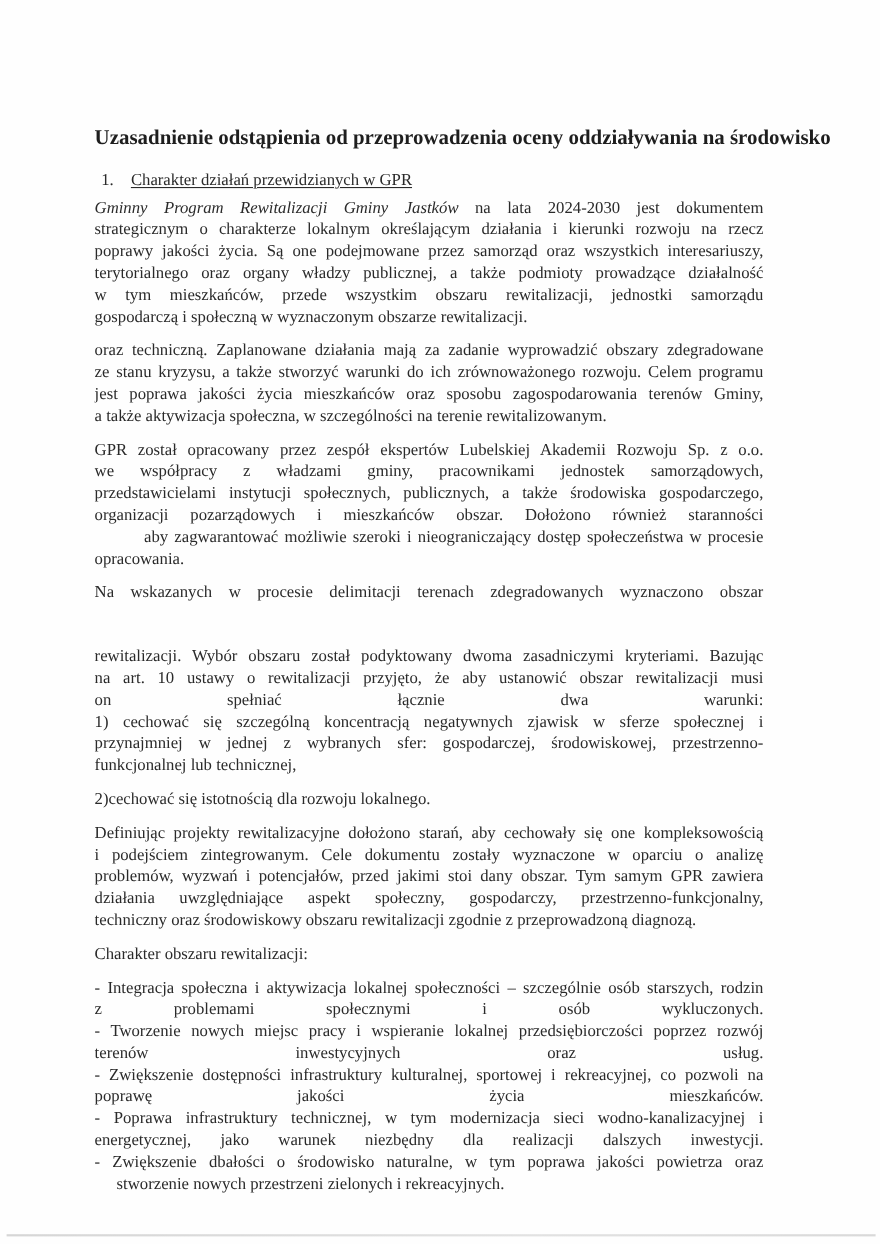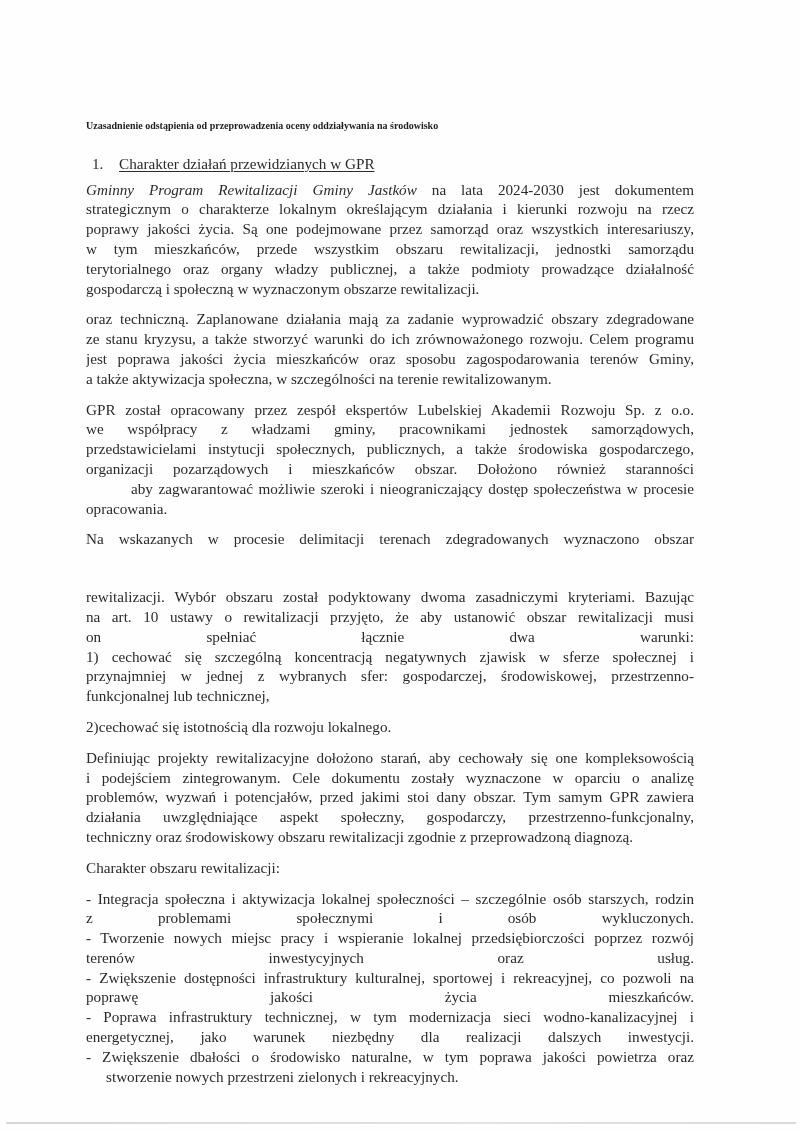--- a/index.html
+++ b/index.html
@@ -24,21 +24,21 @@
     .content {
       position: absolute;
       left: 86px;
       top: 116px;
       width: 608px;
       font-size: 15.2px;
       line-height: 19.8px;
     }
     .title {
       font-weight: bold;
-      font-size: 10px;
+      font-size: 19px;
       margin: 0 0 18px 0;
       color: #1e1e1e;
       white-space: nowrap;
     }
     .section-heading {
       margin: 0 0 6px 0;
       white-space: nowrap;
     }
     .section-heading .num {
       display: inline-block;
@@ -82,22 +82,22 @@
     <div class="title">Uzasadnienie odstąpienia od przeprowadzenia oceny oddziaływania na środowisko</div>
 
     <div class="section-heading">
       <span class="num">1.</span><span class="label">Charakter działań przewidzianych w GPR</span>
     </div>
 
     <div class="para">
       <span class="line" style="white-space: normal; overflow: hidden;"><span class="italic">Gminny Program Rewitalizacji Gminy Jastków</span><span> na lata 2024-2030 jest dokumentem</span></span>
       <span class="line" style="white-space: normal; overflow: hidden;">strategicznym o charakterze lokalnym określającym działania i kierunki rozwoju na rzecz</span>
       <span class="line" style="white-space: normal; overflow: hidden;">poprawy jakości życia. Są one podejmowane przez samorząd oraz wszystkich interesariuszy,</span>
+      <span class="line" style="white-space: normal; overflow: hidden;">terytorialnego oraz organy władzy publicznej, a także podmioty prowadzące działalność</span>
       <span class="line" style="white-space: normal; overflow: hidden;">w tym mieszkańców, przede wszystkim obszaru rewitalizacji, jednostki samorządu</span>
-      <span class="line" style="white-space: normal; overflow: hidden;">terytorialnego oraz organy władzy publicznej, a także podmioty prowadzące działalność</span>
       <span class="line last" style="white-space: normal; overflow: hidden;">gospodarczą i społeczną w wyznaczonym obszarze rewitalizacji.</span>
     </div>
 
     <div class="para">
       <span class="line" style="white-space: normal; overflow: hidden;">oraz techniczną. Zaplanowane działania mają za zadanie wyprowadzić obszary zdegradowane</span>
       <span class="line" style="white-space: normal; overflow: hidden;">ze stanu kryzysu, a także stworzyć warunki do ich zrównoważonego rozwoju. Celem programu</span>
       <span class="line" style="white-space: normal; overflow: hidden;">jest poprawa jakości życia mieszkańców oraz sposobu zagospodarowania terenów Gminy,</span>
       <span class="line last" style="white-space: normal; overflow: hidden;">a także aktywizacja społeczna, w szczególności na terenie rewitalizowanym.</span>
     </div>
 

